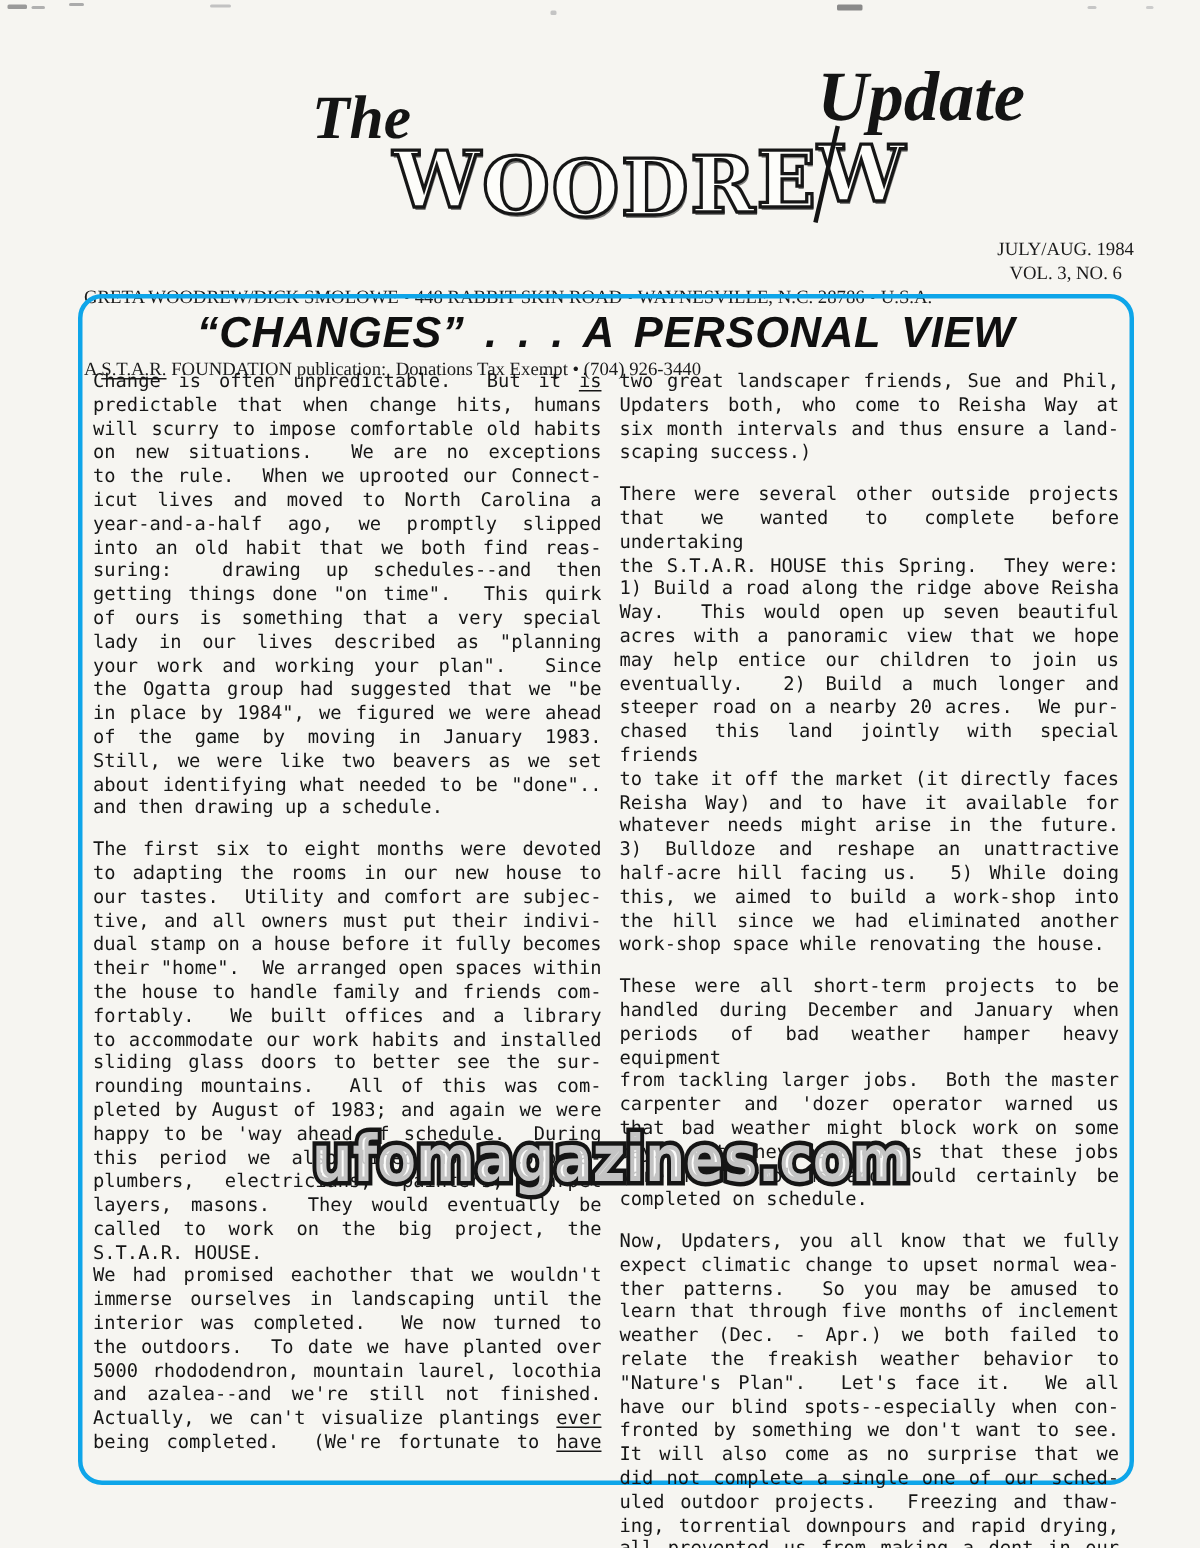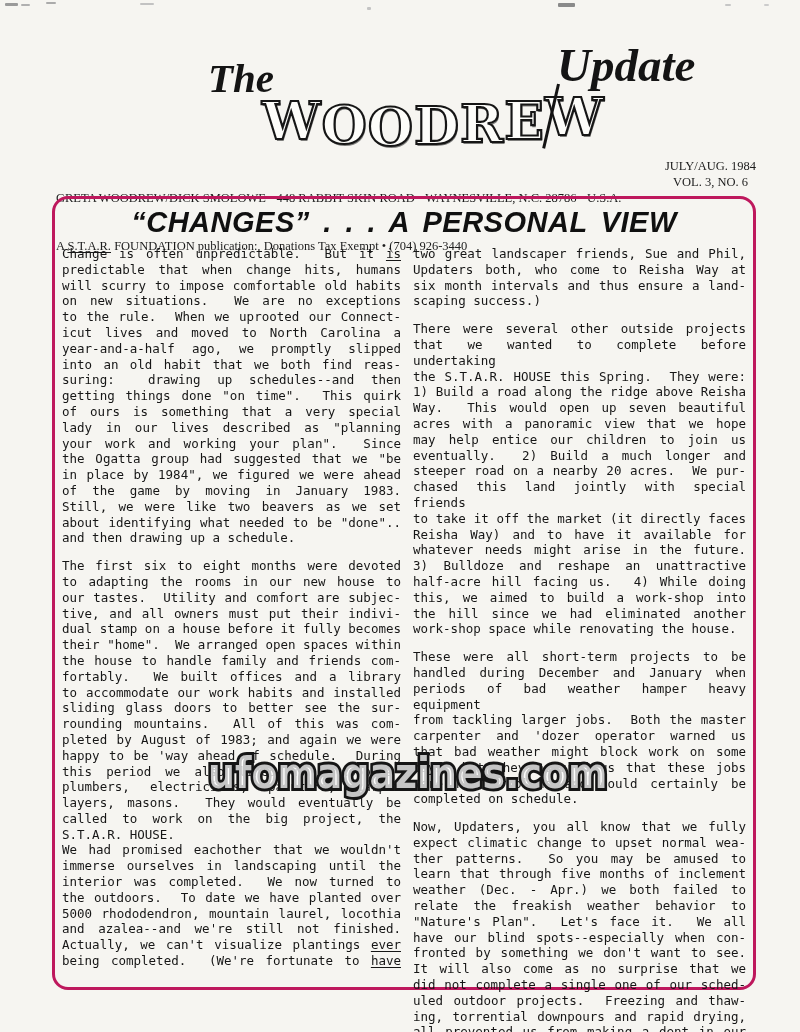--- a/index.html
+++ b/index.html
@@ -30,21 +30,21 @@
     white-space:nowrap;
   }
   .wl { display:inline-block; }
   .wl0{transform:translateY(0);} .wl1{transform:translateY(4px);}
   .wl2{transform:translateY(6px);} .wl3{transform:translateY(5px);}
   .wl4{transform:translateY(3px);} .wl5{transform:translateY(0);}
   .wl6{transform:translateY(-4px);}
   .m-update {
     position:absolute; left:545px; top:38px;
     font-family:"Liberation Serif", serif;
-    font-style:italic; font-weight:700; font-size:47px; color:#141414;margin-left:12px;
+    font-style:italic; font-weight:700; font-size:47px; color:#141414;
   }
   .m-tail {
     position:absolute; left:557px; top:84px;
     width:3px; height:66px; background:#141414;
     transform:rotate(13deg); transform-origin:top center;
   }
 
   
   .pubinfo {
     position:absolute; left:56px; top:158px; width:700px;
@@ -52,21 +52,21 @@
     font-size:12.5px; line-height:16px;
   }
   .pub-left { white-space:pre-wrap; }
   .pub-right { text-align:center; }
   .pub-left u, .art u { text-underline-offset:2px;text-align:right; }
 
   
   .artbox {
     position:absolute; left:52px; top:196px;
     width:704px; height:794px; box-sizing:border-box;
-    border:3px solid #be185d; border-radius:16px;
+    border:3px solid #0ea5e9; border-radius:16px;
     padding:5px 7px 0 7px;
     background:transparent;
   }
   .arttitle {
     margin:2px 0 7px 0; text-align:center;
     font-family:"Liberation Sans", sans-serif;
     font-style:italic; font-weight:700; font-size:29px;
     letter-spacing:0.5px; word-spacing:5px; color:#101010;
     white-space:nowrap;
   }
@@ -201,21 +201,21 @@
             <div class="tline">Way.  This would open up seven beautiful</div>
             <div class="tline">acres with a panoramic view that we hope</div>
             <div class="tline">may help entice our children to join us</div>
             <div class="tline">eventually.  2) Build a much longer and</div>
             <div class="tline">steeper road on a nearby 20 acres.  We pur-</div>
             <div class="tline">chased this land jointly with special friends</div>
             <div class="tline">to take it off the market (it directly faces</div>
             <div class="tline">Reisha Way) and to have it available for</div>
             <div class="tline">whatever needs might arise in the future.</div>
             <div class="tline">3) Bulldoze and reshape an unattractive</div>
-            <div class="tline">half-acre hill facing us.  4) While doing</div>
+            <div class="tline">half-acre hill facing us.  5) While doing</div>
             <div class="tline">this, we aimed to build a work-shop into</div>
             <div class="tline">the hill since we had eliminated another</div>
             <div class="tline end">work-shop space while renovating the house.</div>
           </div>
           <div class="para gap">
             <div class="tline">These were all short-term projects to be</div>
             <div class="tline">handled during December and January when</div>
             <div class="tline">periods of bad weather hamper heavy equipment</div>
             <div class="tline">from tackling larger jobs.  Both the master</div>
             <div class="tline">carpenter and 'dozer operator warned us</div>

